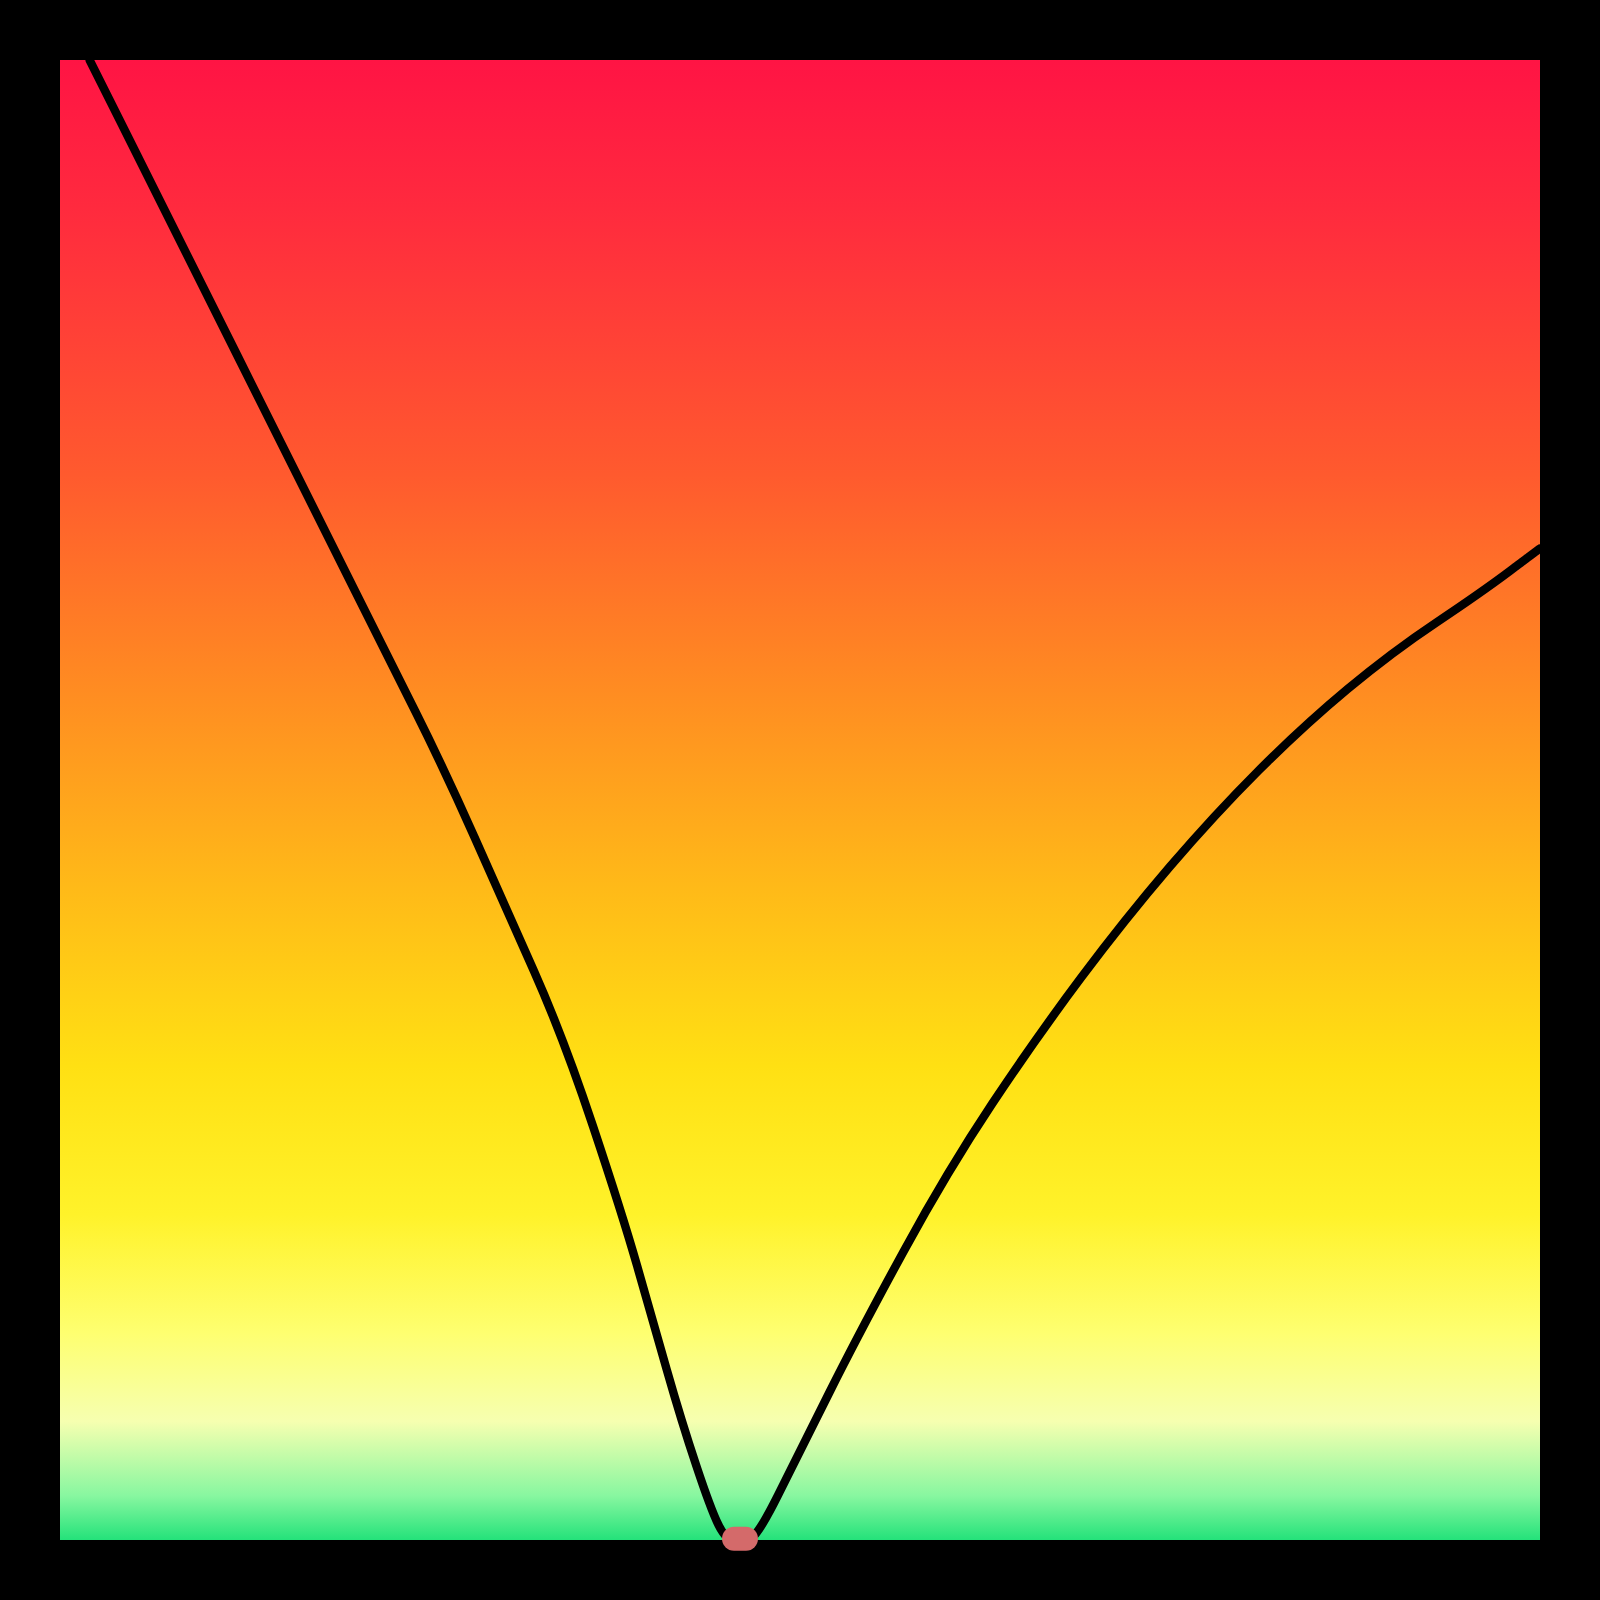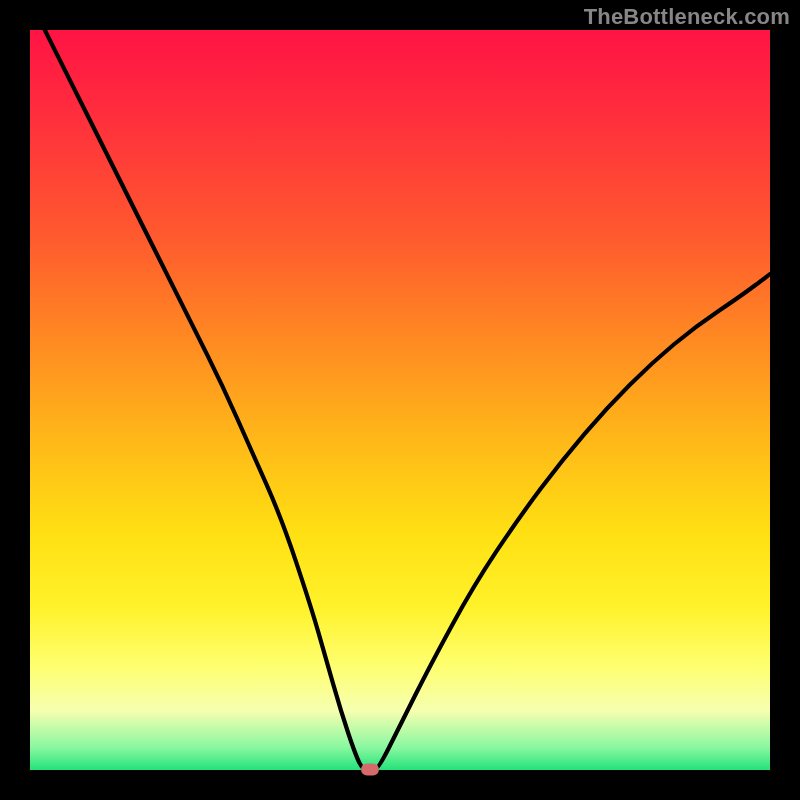--- a/index.html
+++ b/index.html
@@ -65,21 +65,20 @@
     background: #d46a6a;
     bottom: 0px;
     transform: translate(-50%, 45%);
   }
 </style>
 </head>
 <body>
 
 <div class="frame">
 
-  <div class="watermark">TheBottleneck.com</div>
 
   <div class="plot-area">
 
     <svg class="curve" viewBox="0 0 740 740" preserveAspectRatio="none">
       <path fill="none" stroke="#000" stroke-width="4.2" stroke-linecap="round" stroke-linejoin="round" d="M 14.8 0.0 Q 14.8 0.0 29.6 29.6 Q 44.4 59.2 59.2 88.8 Q 74.0 118.4 88.8 148.0 Q 103.6 177.6 118.4 207.2 Q 133.2 236.8 148.0 266.4 Q 162.8 296.0 177.6 325.6 Q 192.4 355.2 207.2 388.5 Q 222.0 421.8 236.8 455.1 Q 251.6 488.4 266.4 532.8 Q 281.2 577.2 288.6 603.1 Q 296.0 629.0 303.4 654.9 Q 310.8 680.8 318.2 703.0 Q 325.6 725.2 329.3 732.6 Q 333.0 740.0 336.7 740.0 Q 340.4 740.0 344.1 740.0 Q 347.8 740.0 358.9 717.8 Q 370.0 695.6 384.8 666.0 Q 399.6 636.4 421.8 595.7 Q 444.0 555.0 466.2 521.7 Q 488.4 488.4 510.6 458.8 Q 532.8 429.2 555.0 403.3 Q 577.2 377.4 599.4 355.2 Q 621.6 333.0 643.8 314.5 Q 666.0 296.0 688.2 281.2 Q 710.4 266.4 725.2 255.3 T 740.0 244.2"></path>
     </svg>
 
     <div class="marker" style="left:340.4px; background:#d46a6a;"></div>
 
   </div>

